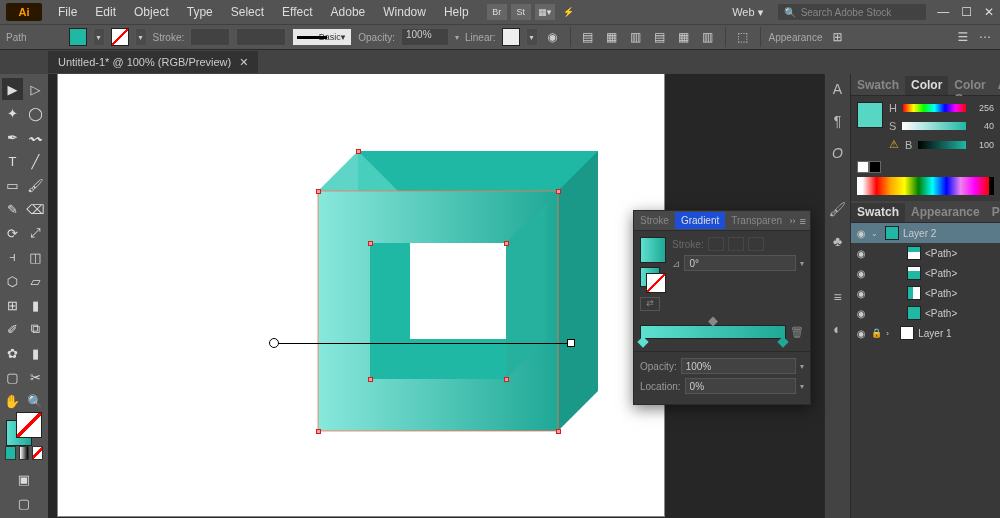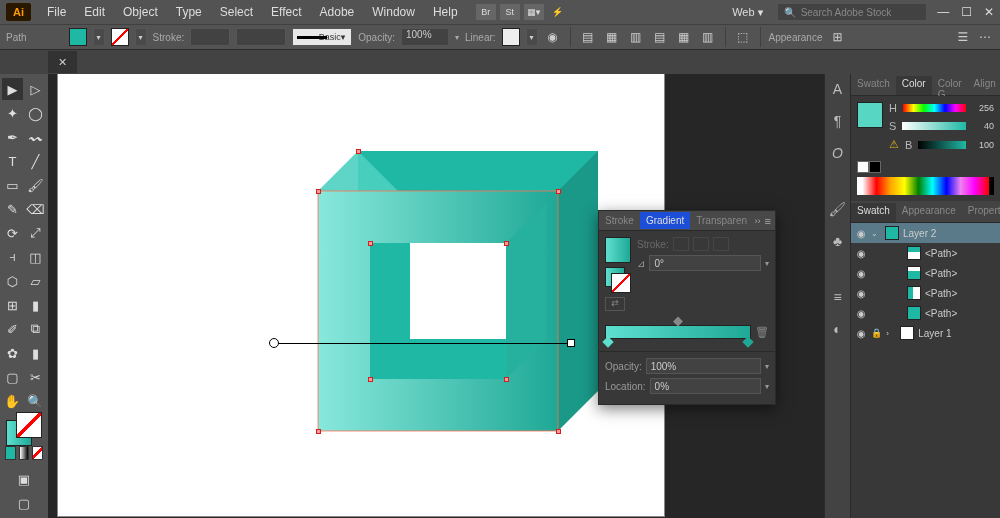--- a/index.html
+++ b/index.html
@@ -1,20 +1,20 @@
 <!DOCTYPE html>
 <html><head>
 <meta charset="utf-8">
 <style>
 * { margin: 0; padding: 0; box-sizing: border-box; font-family: -apple-system, "Segoe UI", Arial, sans-serif; }
 body { background: #323232; color: #b8b8b8; font-size: 11px; overflow: hidden; width: 1000px; height: 518px; }
 
 
 .menubar { height: 24px; background: #535353; display: flex; align-items: center; padding: 0 6px; gap: 2px; position: relative; }
-.ai-logo { width: 25px; height: 18px; background: #2a1700; color: #ff9a00; font-weight: bold; font-size: 11px; display: flex; align-items: center; justify-content: center; border-radius: 2px; margin-right: 6px; }
+.ai-logo { width: 36px; height: 18px; background: #2a1700; color: #ff9a00; font-weight: bold; font-size: 11px; display: flex; align-items: center; justify-content: center; border-radius: 2px; margin-right: 6px; }
 .menu-item { padding: 4px 8px; cursor: pointer; color: #ddd; font-size: 12px; }
 .menubar-right { position: absolute; right: 6px; top: 0; height: 24px; display: flex; align-items: center; gap: 10px; }
 .workspace-select { color: #ddd; font-size: 11px; padding: 2px 4px; cursor: pointer; }
 .search-box { width: 150px; height: 18px; background: #424242; border: 1px solid #555; color: #888; padding: 0 6px; font-size: 10px; display: flex; align-items: center; gap: 4px; }
 .win-controls { display: flex; gap: 12px; color: #ddd; font-size: 12px; }
 
 
 .controlbar { height: 26px; background: #535353; border-top: 1px solid #404040; border-bottom: 1px solid #2a2a2a; display: flex; align-items: center; padding: 0 6px; gap: 6px; font-size: 10px; color: #aaa; }
 .ctrl-label { color: #aaa; }
 .swatch { width: 18px; height: 18px; border: 1px solid #222; }
@@ -59,21 +59,21 @@
 .sel-pt { position: absolute; width: 5px; height: 5px; background: #4fc2ff; border: 1px solid #0060b0; }
 .sel-pt.red { background: #ff9a9a; border-color: #d02020; }
 
 
 .dock-icons { width: 26px; background: #434343; padding: 6px 0; display: flex; flex-direction: column; align-items: center; gap: 14px; border-left: 1px solid #2a2a2a; }
 .dock-icon { width: 18px; height: 18px; color: #bbb; display: flex; align-items: center; justify-content: center; font-size: 14px; cursor: pointer; }
 
 
 .right-panels { width: 150px; background: #434343; border-left: 1px solid #2a2a2a; display: flex; flex-direction: column; }
 .panel-tabs { display: flex; height: 22px; border-bottom: 1px solid #2a2a2a; padding-top: 2px; }
-.panel-tab { padding: 2px 6px; font-size: 10px; color: #888; cursor: pointer; }
+.panel-tab { padding: 2px 6px; font-size: 12px; color: #888; cursor: pointer; font-weight: bold; }
 .panel-tab.active { color: #ddd; background: #383838; }
 
 
 .color-panel { padding: 6px; background: #383838; }
 .color-row { display: flex; align-items: center; gap: 6px; margin-bottom: 6px; }
 .color-big { width: 26px; height: 26px; background: #56d6c3; border: 1px solid #222; }
 .hsb-slider { flex: 1; height: 8px; position: relative; }
 .hsb-h { background: linear-gradient(90deg,red,yellow,lime,cyan,blue,magenta,red); }
 .hsb-s { background: linear-gradient(90deg,#fff,#1fb8a5); }
 .hsb-b { background: linear-gradient(90deg,#000,#1fb8a5); }
@@ -86,21 +86,21 @@
 .layers-panel { background: #383838; flex: 1; }
 .layer-row { display: flex; align-items: center; height: 20px; padding: 0 4px; gap: 4px; font-size: 10px; color: #ccc; }
 .layer-row.highlighted { background: #5a7a8a; }
 .eye { width: 12px; height: 12px; display: flex; align-items: center; justify-content: center; font-size: 10px; color: #ccc; }
 .layer-thumb { width: 14px; height: 14px; background: #1fb8a5; border: 1px solid #222; }
 .layer-thumb.white { background: #fff; }
 .layer-indent { width: 14px; }
 .expand { width: 10px; font-size: 8px; color: #ccc; }
 
 
-.gradient-panel { position: absolute; left: 598px; top: 210px; width: 178px; background: #484848; border: 1px solid #2a2a2a; box-shadow: 0 4px 14px rgba(0,0,0,0.5); z-index: 100; }
+.gradient-panel { position: absolute; left: 633px; top: 210px; width: 178px; background: #484848; border: 1px solid #2a2a2a; box-shadow: 0 4px 14px rgba(0,0,0,0.5); z-index: 100; }
 .gp-tabs { display: flex; height: 20px; border-bottom: 1px solid #2a2a2a; align-items: center; padding-right: 4px; }
 .gp-tab { padding: 3px 6px; font-size: 10px; color: #888; cursor: pointer; }
 .gp-tab.active { color: #ddd; background: #1d4ed8; }
 .gp-body { padding: 6px; background: #383838; display: flex; gap: 6px; }
 .gp-left { display: flex; flex-direction: column; gap: 4px; }
 .gp-swatch { width: 26px; height: 26px; background: linear-gradient(90deg,#5ee0d0,#1fa896); border: 1px solid #222; }
 .gp-swatch2 { width: 26px; height: 26px; position: relative; background: #fff; border: 1px solid #222; }
 .gp-swatch2::after { content:""; position:absolute; inset:0; background: linear-gradient(135deg,transparent 45%,red 45%,red 55%,transparent 55%); }
 .gp-right { flex: 1; }
 .gp-row { display: flex; align-items: center; gap: 4px; margin-bottom: 4px; font-size: 10px; color: #999; }
@@ -178,20 +178,21 @@
   <span class="ctrl-label">Appearance</span>
   <div class="ctrl-icon">⊞</div>
   <div style="margin-left:auto;display:flex;gap:4px">
     <div class="ctrl-icon">☰</div>
     <div class="ctrl-icon">⋯</div>
   </div>
 </div>
 
 <div class="doctab-bar">
   <div class="doctab">
+    <span>Untitled-1* @ 100% (RGB/Preview)</span>
     <span>✕</span>
   </div>
 </div>
 
 <div class="main">
 
   <div class="tools">
     <div class="tool-row">
         <div class="tool active">▶</div>
         <div class="tool">▷</div>

